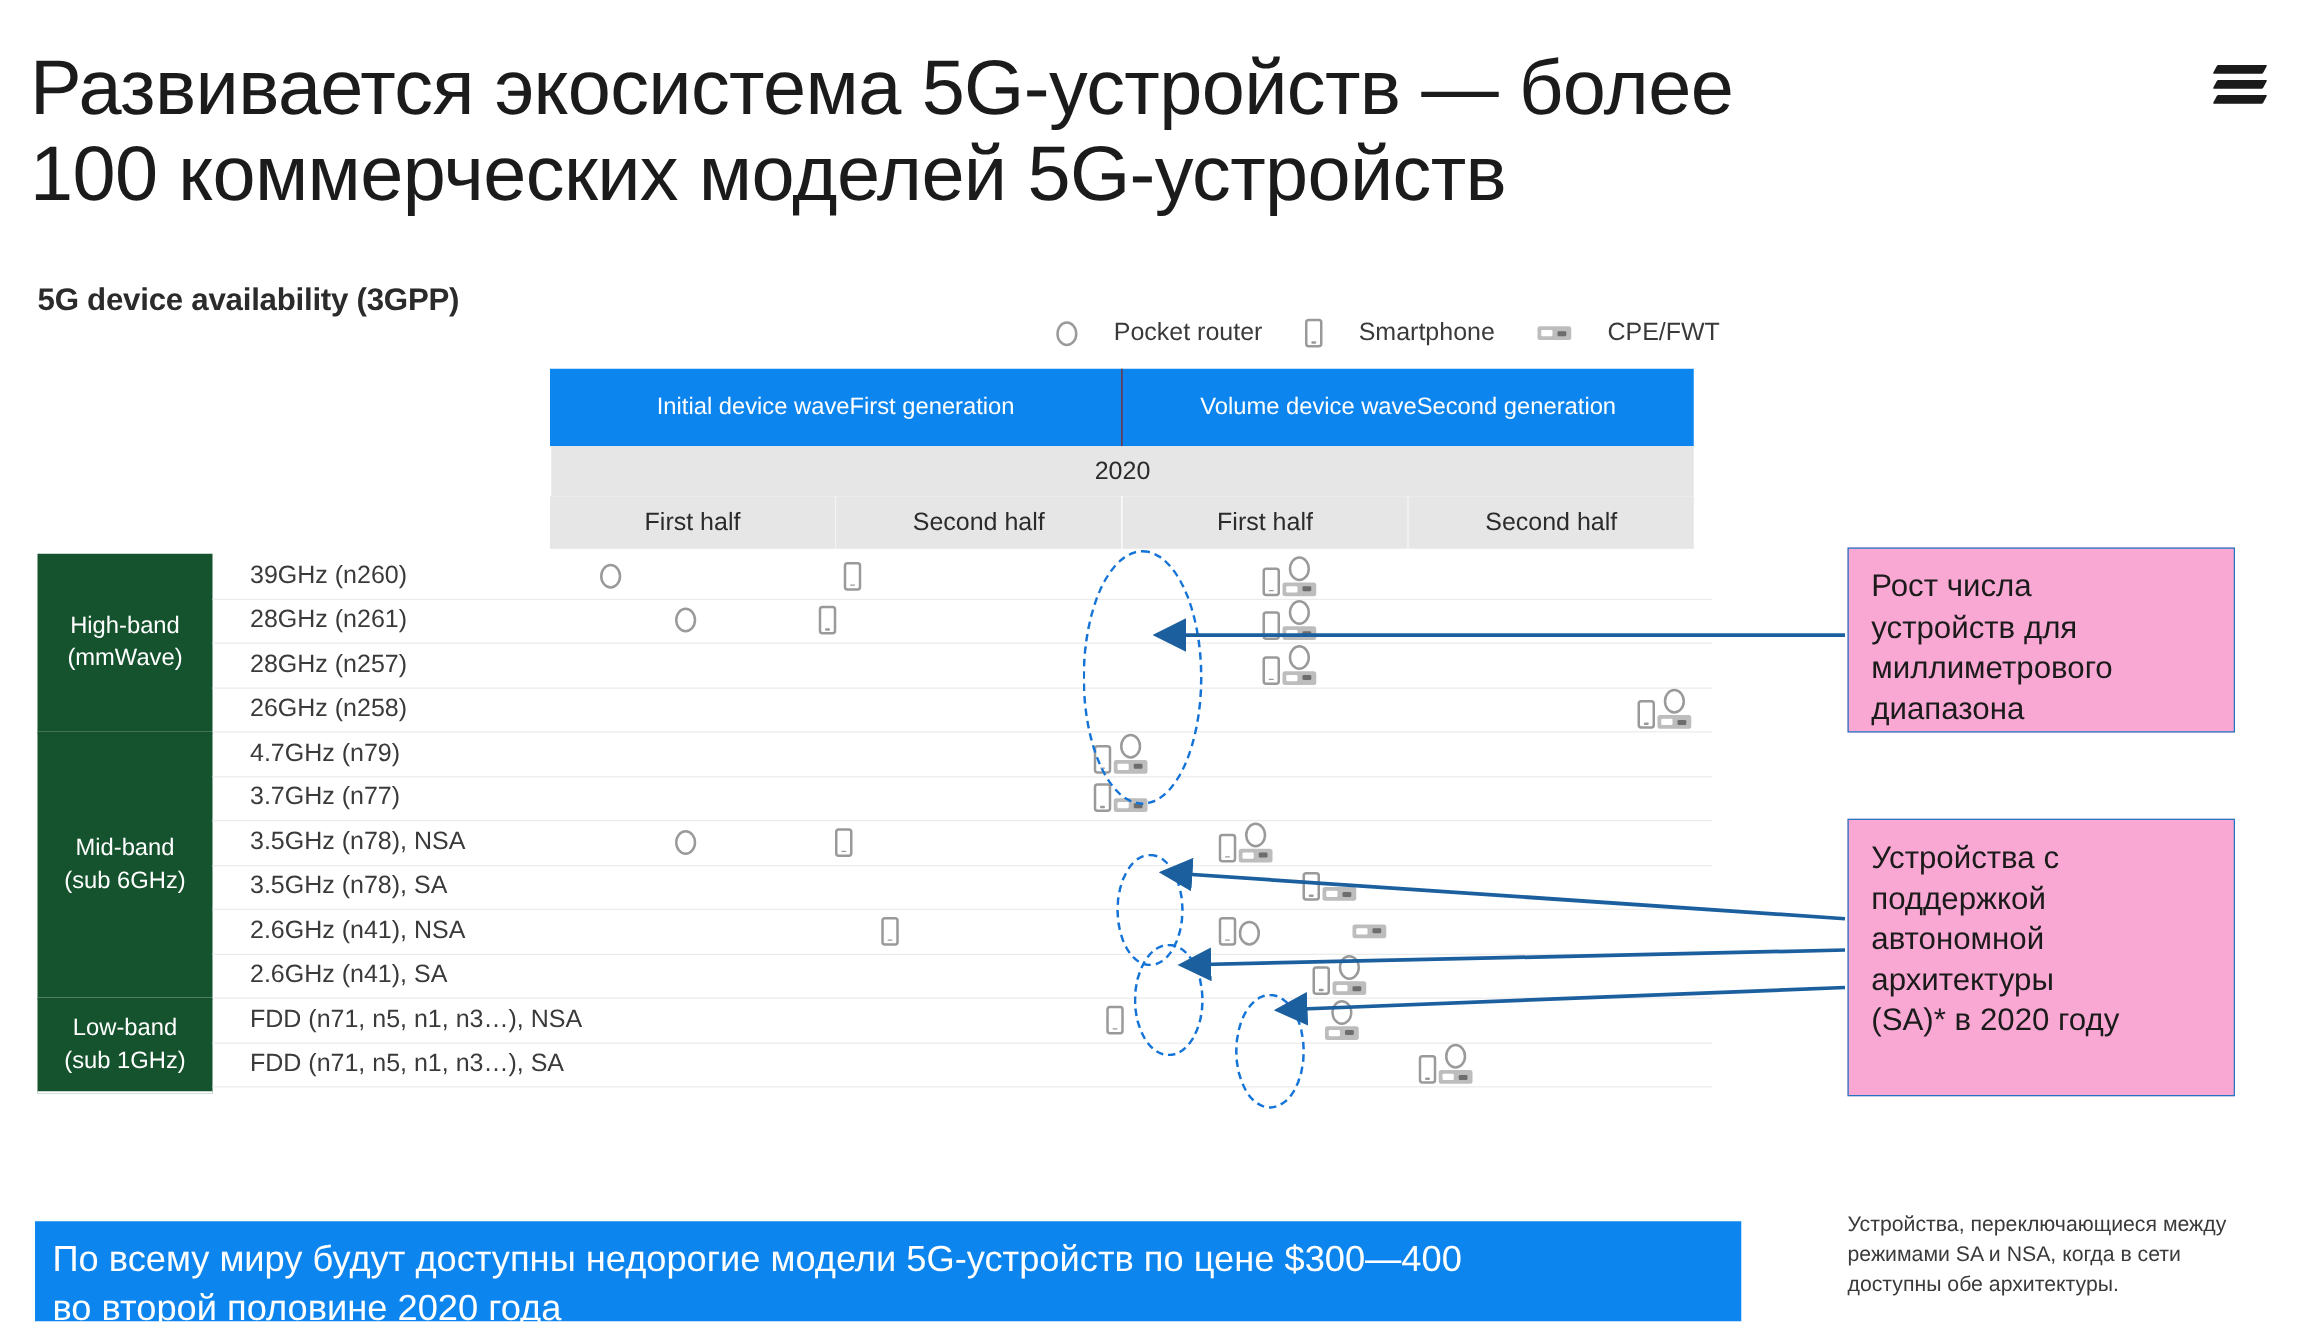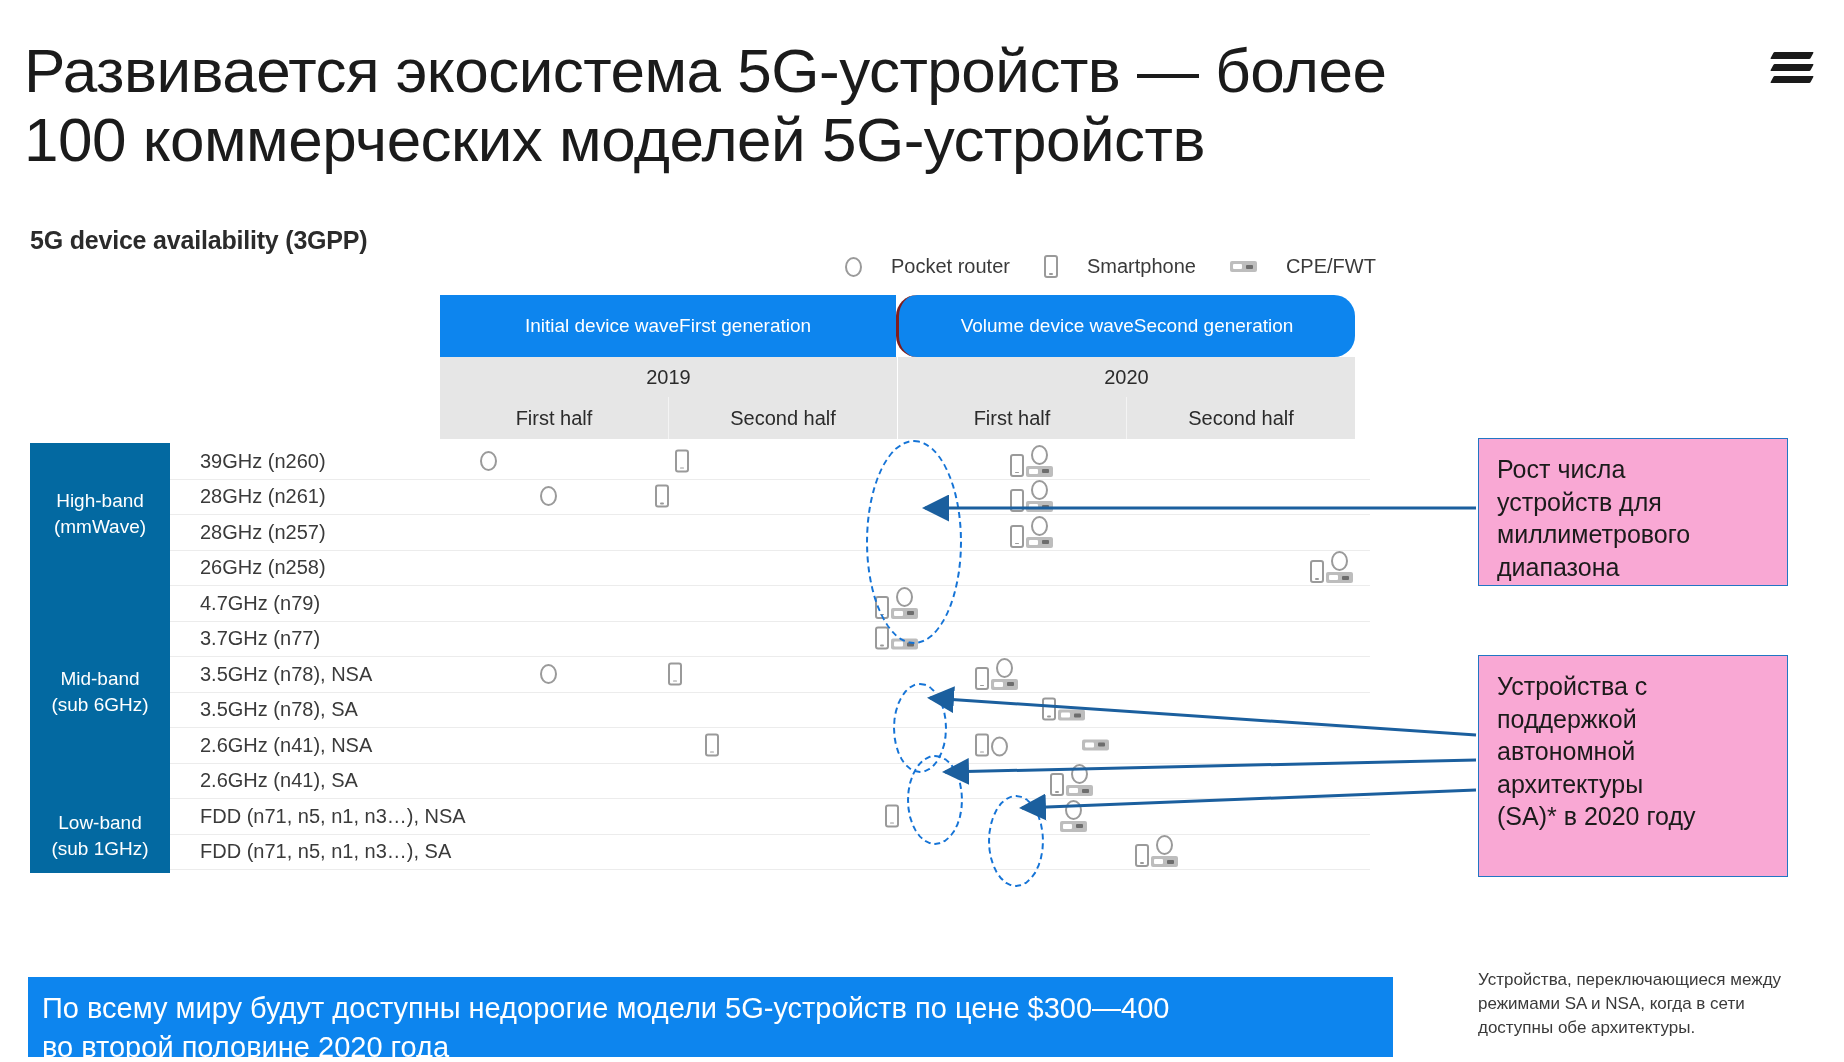--- a/index.html
+++ b/index.html
@@ -46,35 +46,35 @@
   .ic-cpe{width:27px;height:11px;background:#bdbdbd;border-radius:2px;position:relative;}
   .ic-cpe::before{content:"";position:absolute;left:3px;top:3px;width:9px;height:5px;background:#fff;border-radius:1px;}
   .ic-cpe::after{content:"";position:absolute;right:4px;top:3.5px;width:7px;height:4px;background:#6d6d6d;border-radius:1px;}
 
   
   #table{position:absolute;left:30px;top:295px;width:1340px;height:665px;}
 
   #hdr-wave{position:absolute;left:410px;top:0;width:915px;height:62px;display:flex;}
   .wave-cell{flex:1;background:#0d85ee;color:#ffffff;display:flex;flex-direction:row;
      align-items:center;justify-content:center;font-size:19px;line-height:1.35;text-align:center;}
-  .wave-cell.second{border-left:3px solid #7f1d1d;border-radius:21px;}
+  .wave-cell.second{border-left:1px solid #7f1d1d;}
 
   #hdr-year{position:absolute;left:410px;top:62px;width:915px;height:40px;display:flex;}
   .year-cell{flex:1;background:#e6e6e6;color:#2b2b2b;display:flex;align-items:center;
      justify-content:center;font-size:20px;}
   .year-cell.second{border-left:1px solid #ffffff;}
 
   #hdr-half{position:absolute;left:410px;top:102px;width:915px;height:42px;display:flex;}
   .half-cell{flex:1;background:#e6e6e6;color:#2b2b2b;display:flex;align-items:center;
      justify-content:center;font-size:20px;border-left:1px solid #f4f4f4;}
   .half-cell:first-child{border-left:none;}
   .half-cell.q3{border-left:1px solid #ffffff;}
 
   
-  .band{position:absolute;left:0;width:140px;background:#0369a1;color:#ffffff;
+  .band{position:absolute;left:0;width:140px;background:#14532d;color:#ffffff;
      display:flex;flex-direction:column;align-items:center;justify-content:center;
      font-size:19px;line-height:1.35;text-align:center;border-bottom:2px solid #ffffff;}
   #band-high{top:148px;height:142px;}
   #band-mid{top:290px;height:213px;}
   #band-low{top:503px;height:75px;}
 
   
   .row{position:absolute;left:140px;width:1200px;height:35.5px;border-bottom:1px solid #ececec;}
   .row:first-of-type{border-top:1px solid #ececec;}
   .row-label{position:absolute;left:30px;top:50%;transform:translateY(-50%);
@@ -144,21 +144,20 @@
       <span>Initial device wave</span>
       <span>First generation</span>
     </div>
     <div class="wave-cell second">
       <span>Volume device wave</span>
       <span>Second generation</span>
     </div>
   </div>
 
   <div id="hdr-year">
-    <div class="year-cell">2019</div>
     <div class="year-cell second">2020</div>
   </div>
 
   <div id="hdr-half">
     <div class="half-cell">First half</div>
     <div class="half-cell">Second half</div>
     <div class="half-cell q3">First half</div>
     <div class="half-cell">Second half</div>
   </div>
 

